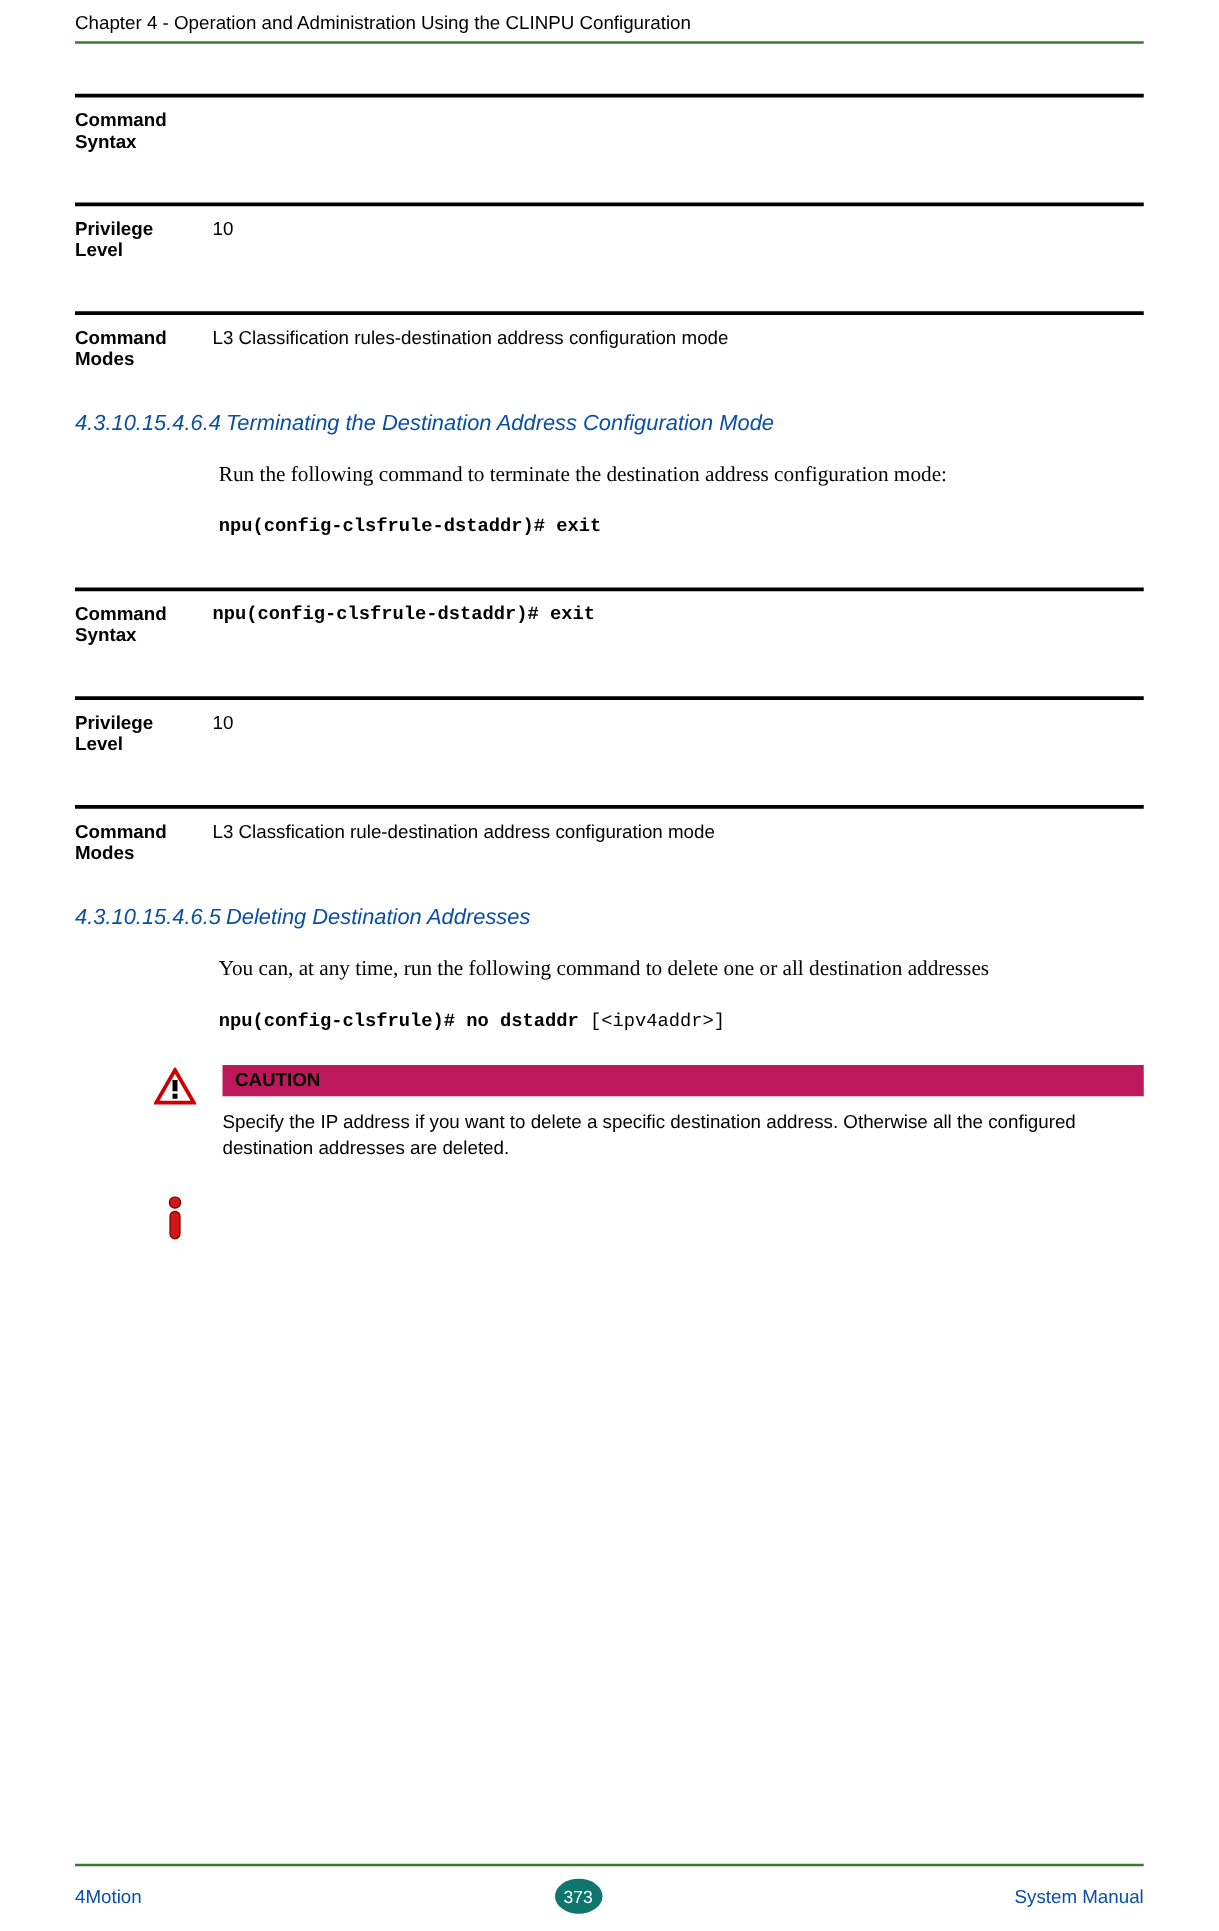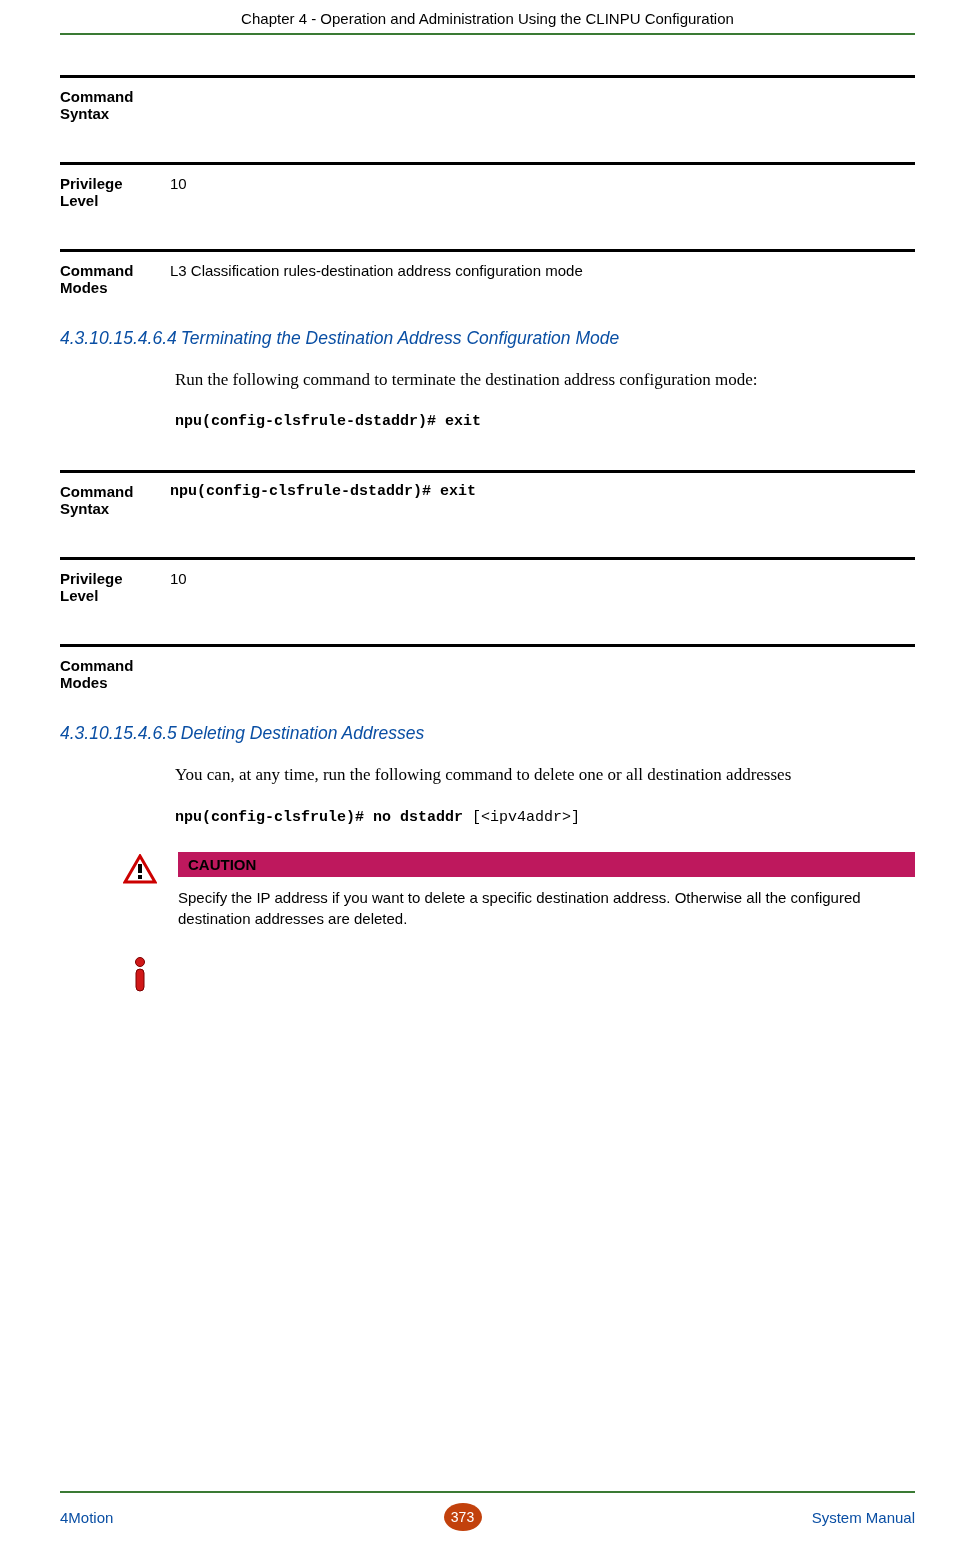--- a/index.html
+++ b/index.html
@@ -1,19 +1,19 @@
 <!DOCTYPE html>
 <html><head>
 <meta charset="utf-8">
 <style>
   * { box-sizing: border-box; margin: 0; padding: 0; }
   html, body { width: 975px; background: #fff; font-family: Arial, Helvetica, sans-serif; color: #000; }
   .page { width: 975px; height: 1545px; position: relative; padding: 0 60px; }
 
-  .header-row { display: flex; justify-content: center; align-items: baseline; padding-top: 10px; font-size: 15px; }
+  .header-row { display: flex; justify-content: flex-start; align-items: baseline; padding-top: 10px; font-size: 15px; }
   .header-rule { border: 0; border-top: 2px solid #3a7a34; margin-top: 6px; }
 
   .tbl { width: 100%; margin-top: 40px; }
   .tbl-row { display: flex; align-items: flex-start; }
   .tbl-label { width: 110px; font-weight: bold; font-size: 15px; padding-top: 2px; padding-right: 10px; flex-shrink: 0; }
   .tbl-val { flex: 1; font-size: 15px; padding-top: 2px; }
   .mono { font-family: "Courier New", monospace; font-weight: bold; font-size: 15px; }
   .hr-thick { border: 0; border-top: 3px solid #000; margin-bottom: 8px; }
 
   .section-heading { margin-top: 32px; font-size: 17.5px; font-style: italic; color: #0a4fa4; font-weight: 400; }
@@ -25,21 +25,21 @@
 
   .callout { display: flex; margin-top: 26px; margin-left: 60px; gap: 18px; }
   .callout-icon { width: 40px; flex-shrink: 0; display: flex; justify-content: center; align-items: flex-start; padding-top: 2px; }
   .callout-body { flex: 1; max-width: 760px; }
   .callout-title { background: #be185d; font-weight: bold; font-size: 15px; padding: 4px 10px; }
   .callout-text { font-size: 15px; padding: 10px 0 0 0; line-height: 1.4; }
 
   .footer { position: absolute; left: 60px; right: 60px; bottom: 14px; }
   .footer-rule { border: 0; border-top: 2px solid #3a7a34; margin-bottom: 10px; }
   .footer-row { display: flex; justify-content: space-between; align-items: center; font-size: 15px; color: #0a4fa4; }
-  .page-badge { background: #c2410c; color: #fff; border-radius: 50%; width: 38px; height: 28px; display: flex; align-items: center; justify-content: center; font-size: 14px; text-align: center; }
+  .page-badge { background: #0f766e; color: #fff; border-radius: 50%; width: 38px; height: 28px; display: flex; align-items: center; justify-content: center; font-size: 14px; text-align: center; }
 
   svg { display: block; }
 </style>
 </head>
 <body>
 
 <div class="page">
 
   <div class="header-row">
     <span>Chapter 4 - Operation and Administration Using the CLI</span>
@@ -89,20 +89,21 @@
     <div class="tbl-row">
       <div class="tbl-label">Privilege Level</div>
       <div class="tbl-val">10</div>
     </div>
   </div>
 
   <div class="tbl">
     <hr class="hr-thick">
     <div class="tbl-row">
       <div class="tbl-label">Command Modes</div>
+      <div class="tbl-val">L3 Classfication rule-destination address configuration mode</div>
     </div>
   </div>
 
   <h3 class="section-heading">
     <span class="num">4.3.10.15.4.6.5</span><span>Deleting Destination Addresses</span>
   </h3>
   <p class="body-text"> You can, at any time, run the following command to delete one or all destination addresses</p>
   <p class="cmd-line">
     <span>npu(config-clsfrule)# no dstaddr </span><span class="opt">[&lt;ipv4addr&gt;]</span>
   </p>

